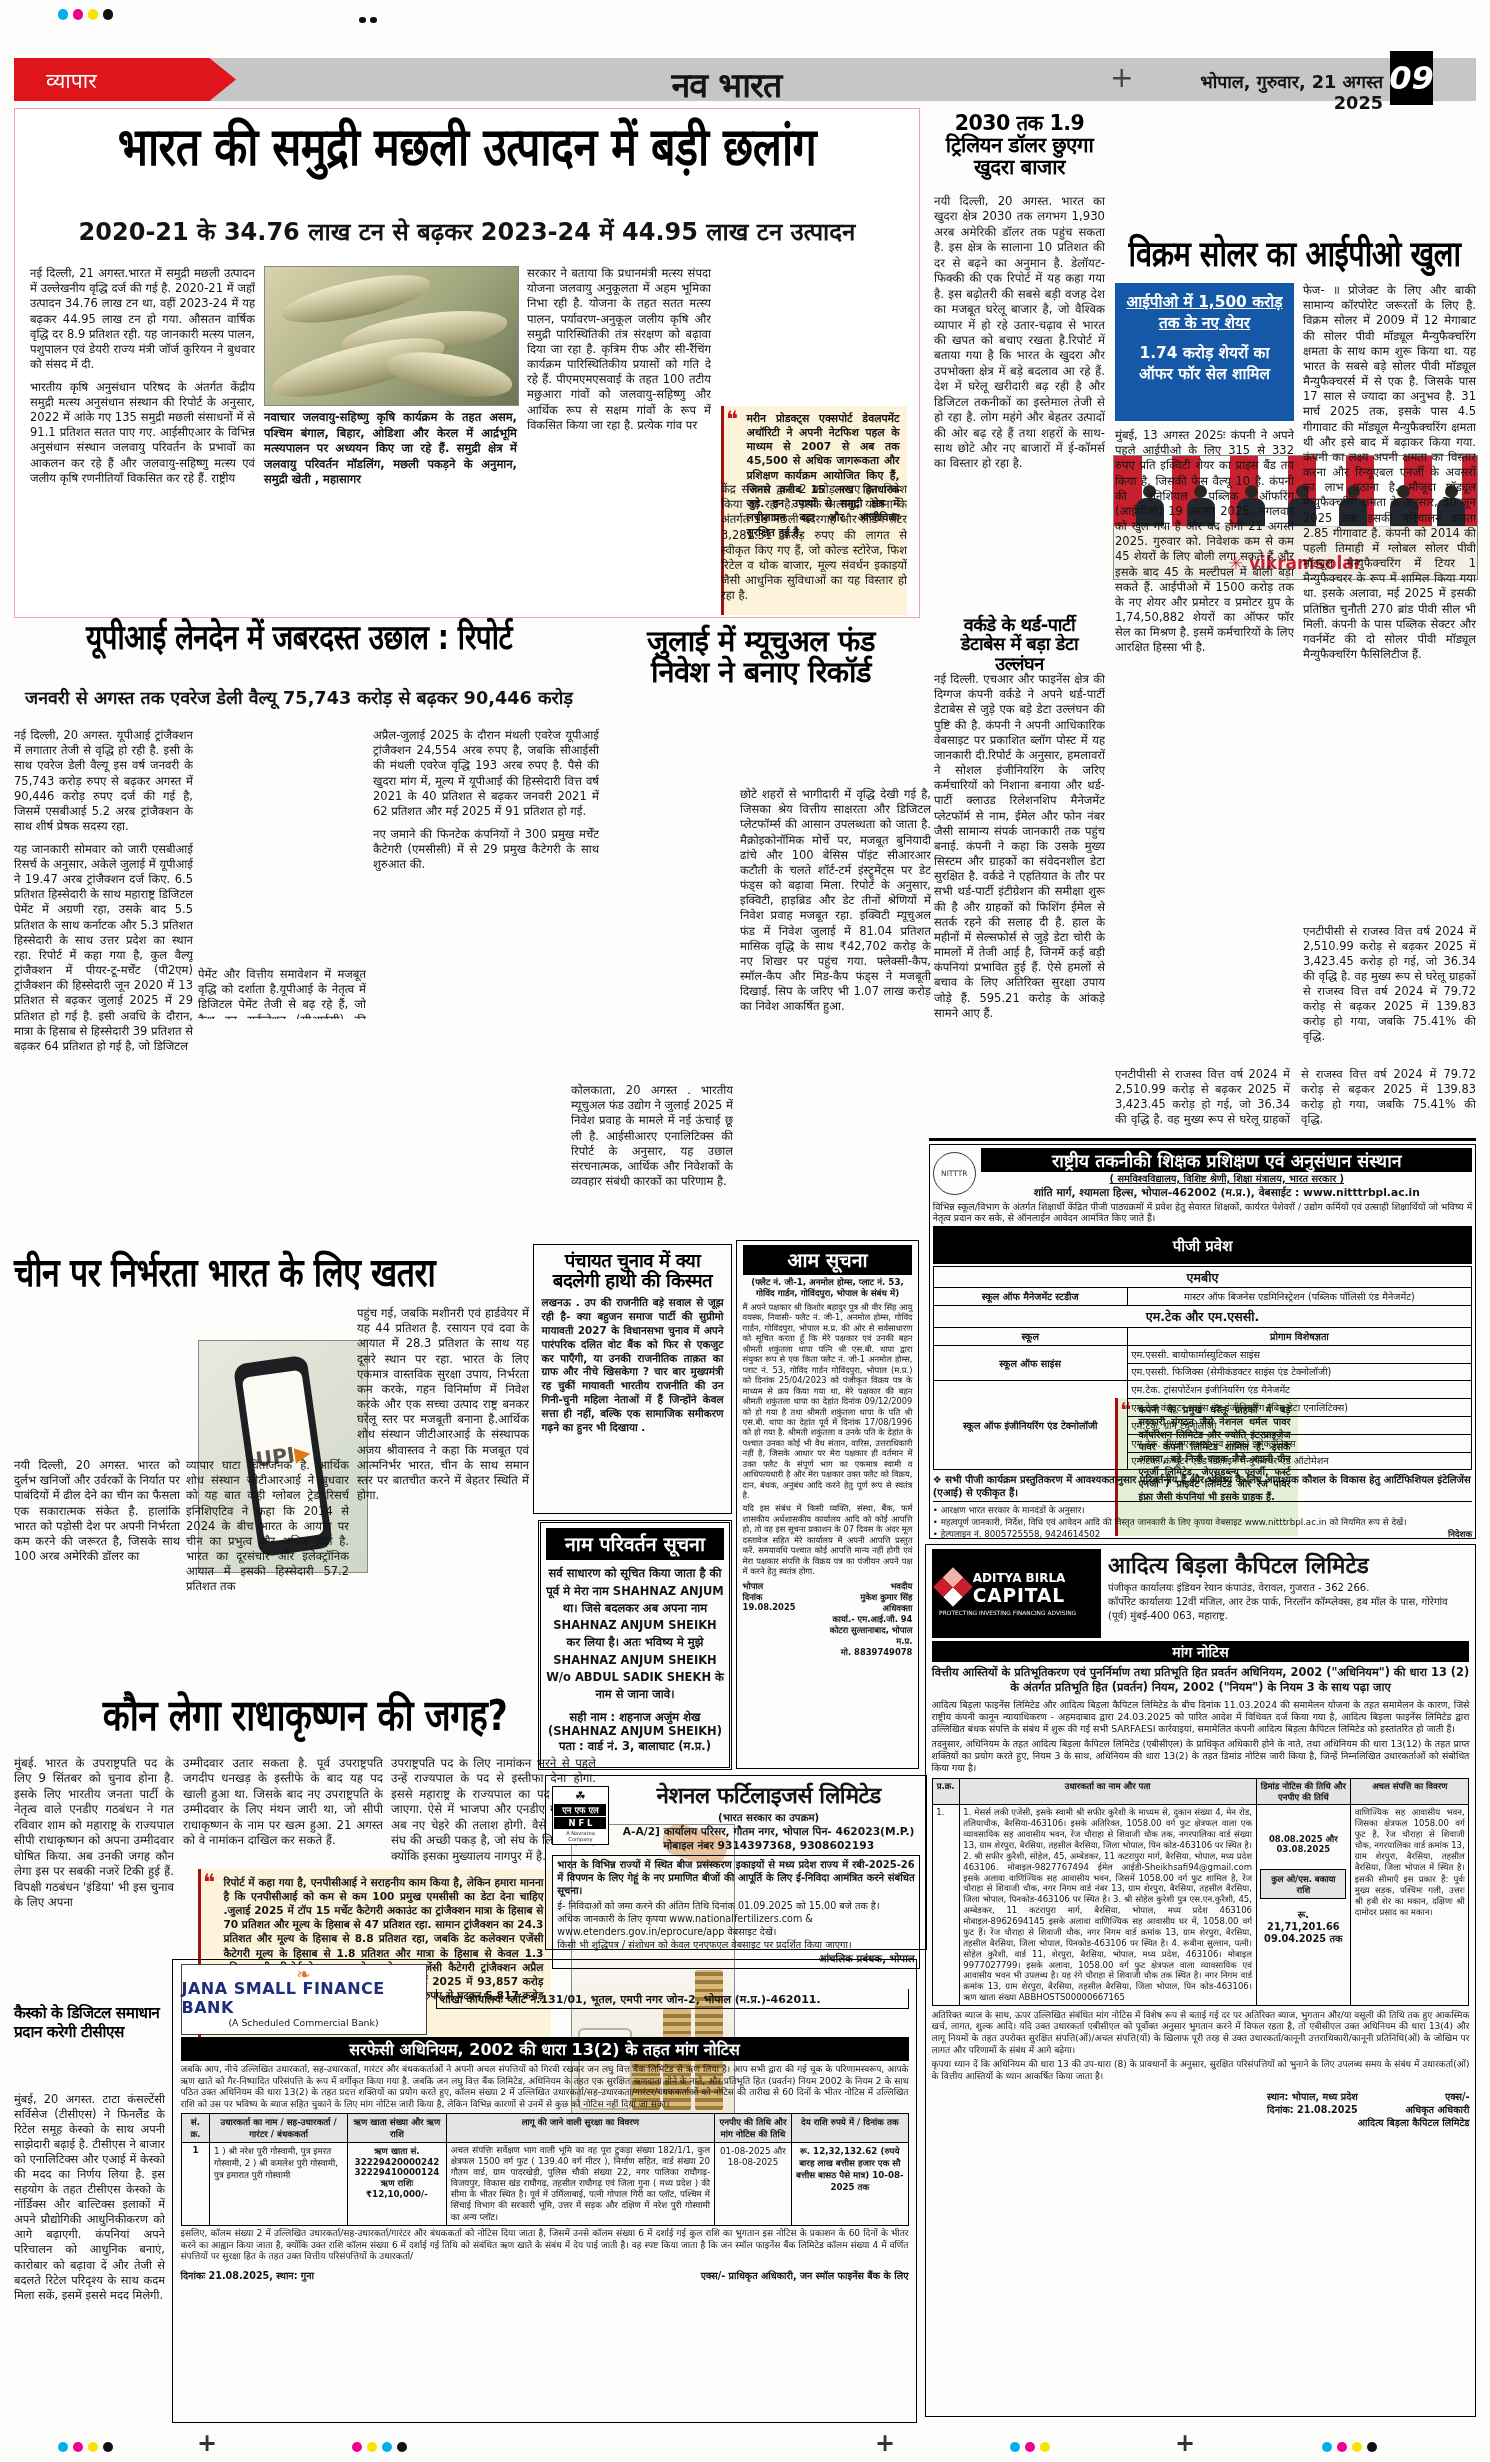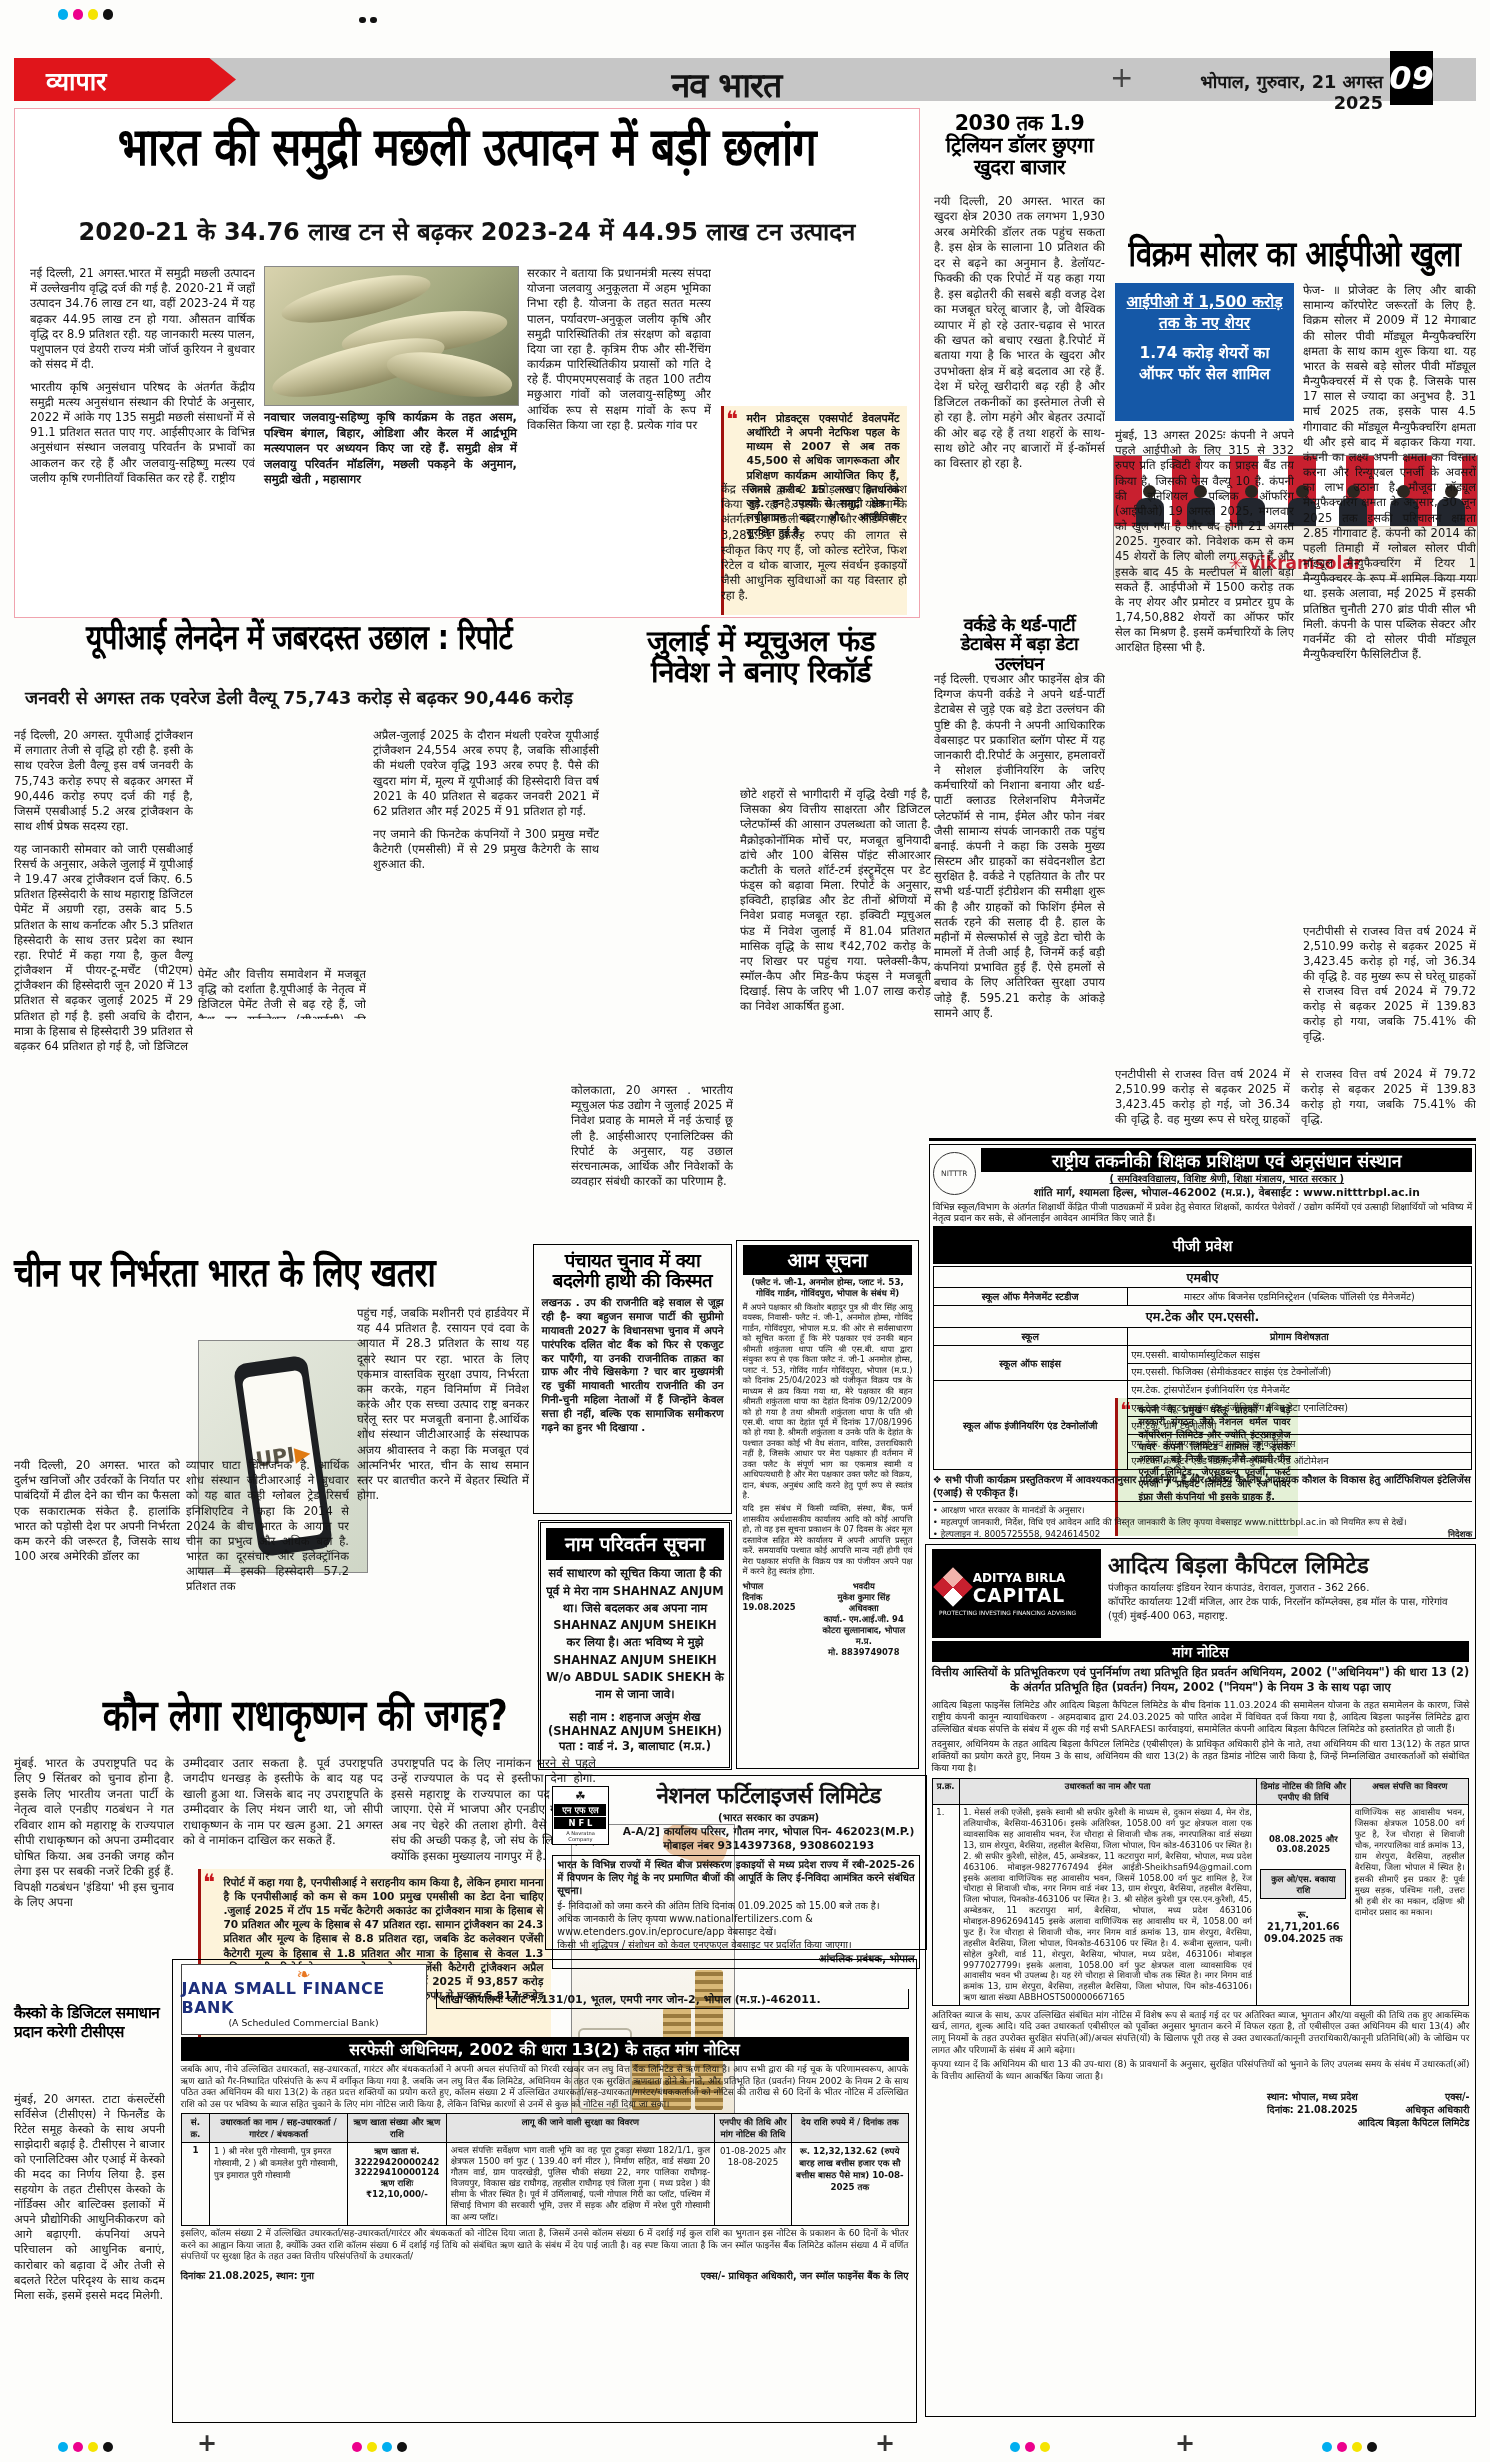--- a/index.html
+++ b/index.html
@@ -64,21 +64,21 @@
 
 <div class="abs" style="left:58px;top:5.6px">
   <span class="dot dc"></span><span class="dot dm"></span><span class="dot dy"></span><span class="dot dk"></span>
 </div>
 <div class="abs" style="left:359px;top:9.3px">
   <span class="dot dk" style="width:6.5px;height:6.5px"></span><span class="dot dk" style="width:6.5px;height:6.5px"></span>
 </div>
 
 <div class="abs" style="left:14px;top:58px;width:1462px;height:43px;background:#c6c6c6"></div>
 <div class="abs" style="left:14px;top:58px;width:222px;height:43px;background:#e0151b;clip-path:polygon(0 0,88% 0,100% 50%,88% 100%,0 100%);display:flex;align-items:center">
-  <span style="color:#fff;font-weight:700;font-size:25px;margin-left:32px">व्यापार</span>
+  <span style="color:#fff;font-weight:400;font-size:21px;margin-left:32px">व्यापार</span>
 </div>
 <div class="abs c" style="left:559px;top:61px;width:335px;font-size:34px;font-weight:900;letter-spacing:-0.9px">नव भारत</div>
 <div class="abs" style="left:1110px;top:61px;font-size:28px;color:#444">+</div>
 <div class="abs b" style="left:1192px;top:69px;width:191px;font-size:17.7px;text-align:right">भोपाल, गुरुवार, 21 अगस्त 2025</div>
 <div class="abs barblk" style="left:1390px;top:51px;width:43px;height:54px;font-size:32px;font-style:italic">09</div>
 
 <div class="abs" style="left:14px;top:108px;width:904px;height:508px;border:1.9px solid #f0a3ae;background:#fff"></div>
 <div class="abs c" style="left:20.5px;top:119px;width:893px">
     <span class="hl sy" style="font-size:43px">भारत की समुद्री मछली उत्पादन में बड़ी छलांग</span>
   </div>
@@ -209,21 +209,21 @@
 <div class="abs" style="left:736px;top:1240px;width:183px;height:529px;border:0.9px solid #000;box-sizing:border-box;padding:3.7px 5.6px">
   <div class="barblk" style="height:30px;font-size:19.6px">आम सूचना</div>
   <div class="c b" style="font-size:8.7px;margin:2.8px 0;line-height:1.25">(फ्लैट नं. जी-1, अनमोल होम्स, प्लाट नं. 53, गोविंद गार्डन, गोविंदपुरा, भोपाल के संबंध में)</div>
   <div class="j" style="font-size:8.3px;line-height:1.26">मैं अपने पक्षकार श्री किशोर बहादुर पुत्र श्री वीर सिंह आयु वयस्क, निवासी- फ्लैट नं. जी-1, अनमोल होम्स, गोविंद गार्डन, गोविंदपुरा, भोपाल म.प्र. की ओर  से सर्वसाधारण को सूचित करता हूँ कि मेरे पक्षकार एवं उनकी बहन श्रीमती शकुंतला थापा पत्नि श्री एस.बी. थापा द्वारा संयुक्त  रूप से एक किता फ्लैट नं. जी-1 अनमोल होम्स, प्लाट नं. 53, गोविंद गार्डन गोविंदपुरा, भोपाल (म.प्र.) को दिनांक 25/04/2023 को पंजीकृत विक्रय पत्र के माध्यम से क्रय किया गया था, मेरे पक्षकार की बहन श्रीमती शकुंतला थापा का देहांत दिनांक 09/12/2009 को हो गया है तथा श्रीमती शकुंतला थापा के पति श्री एस.बी. थापा का देहांत पूर्व में दिनांक 17/08/1996 को हो गया है. श्रीमती शकुंतला व उनके पति के देहांत के पश्चात उनका कोई भी वैध संतान, वारिस, उत्तराधिकारी नहीं है, जिसके आधार पर मेरा पक्षकार ही वर्तमान में उक्त फ्लैट के संपूर्ण भाग का एकमात्र स्वामी व आधिपत्यधारी है और मेरा पक्षकार उक्त फ्लैट को विक्रय, दान, बंधक, अनुबंध आदि करने हेतु पूर्ण रूप से स्वतंत्र है.</div>
   <div class="j" style="font-size:8.3px;line-height:1.26;margin-top:2.8px">यदि इस संबंध में किसी व्यक्ति, संस्था, बैंक, फर्म शासकीय अर्धशासकीय कार्यालय आदि को कोई आपत्ति हो, तो वह इस सूचना प्रकाशन के 07 दिवस के अंदर मूल दस्तावेज सहित मेरे कार्यालय में अपनी आपत्ति प्रस्तुत करें. समयावधि पश्चात कोई आपत्ति मान्य नहीं होगी  एवं मेरा पक्षकार संपत्ति के विक्रय पत्र का पंजीयन अपने पक्ष में करने हेतु स्वतंत्र होगा.</div>
   <div style="display:flex;justify-content:space-between;margin-top:3.7px;font-size:8.4px">
     <div>
         <span class="b" style="display:block">भोपाल</span>
         <span class="b" style="display:block">दिनांक 19.08.2025</span>
       </div>
-    <div class="b" style="text-align:center">
+    <div class="b" style="text-align:right">
       <span style="display:block">भवदीय</span>
       <span style="display:block">मुकेश कुमार सिंह</span>
       <span style="display:block">अधिवक्ता</span>
       <span style="display:block">कार्या.- एम.आई.जी. 94</span>
       <span style="display:block">कोटरा सुल्तानाबाद, भोपाल म.प्र.</span>
       <span style="display:block">मो. 8839749078</span>
     </div>
   </div>
 </div>
 

